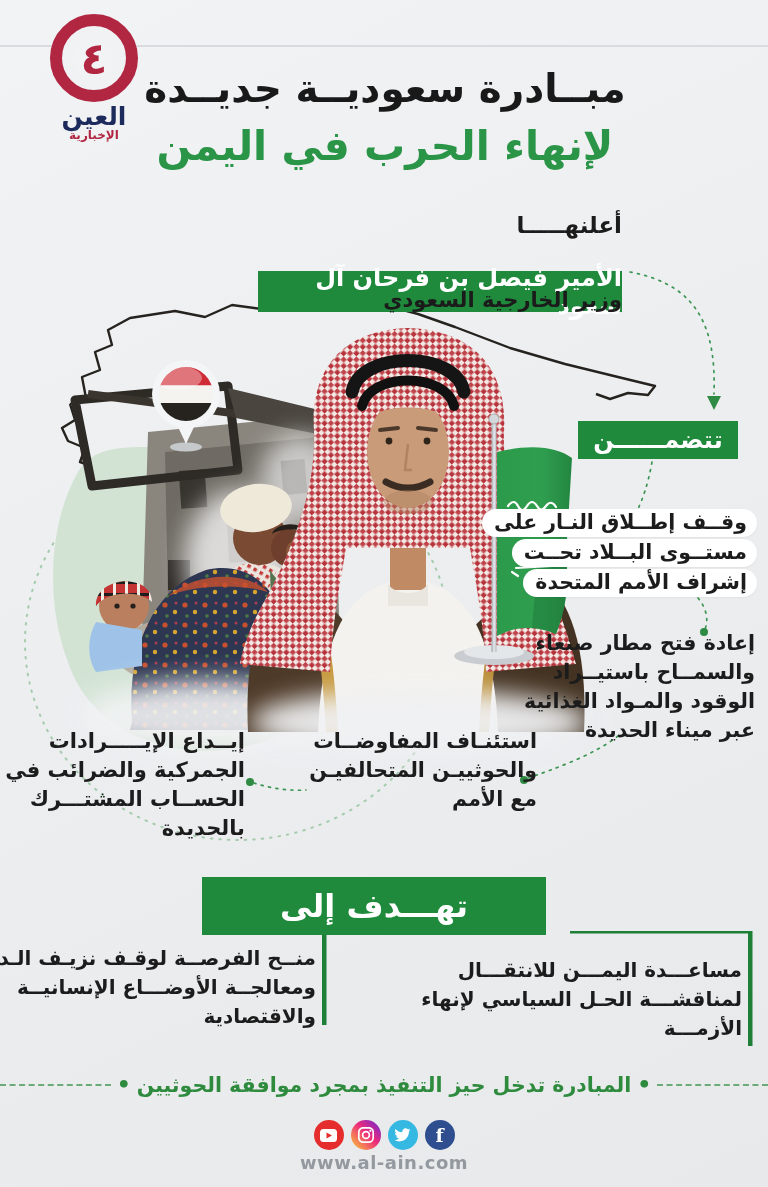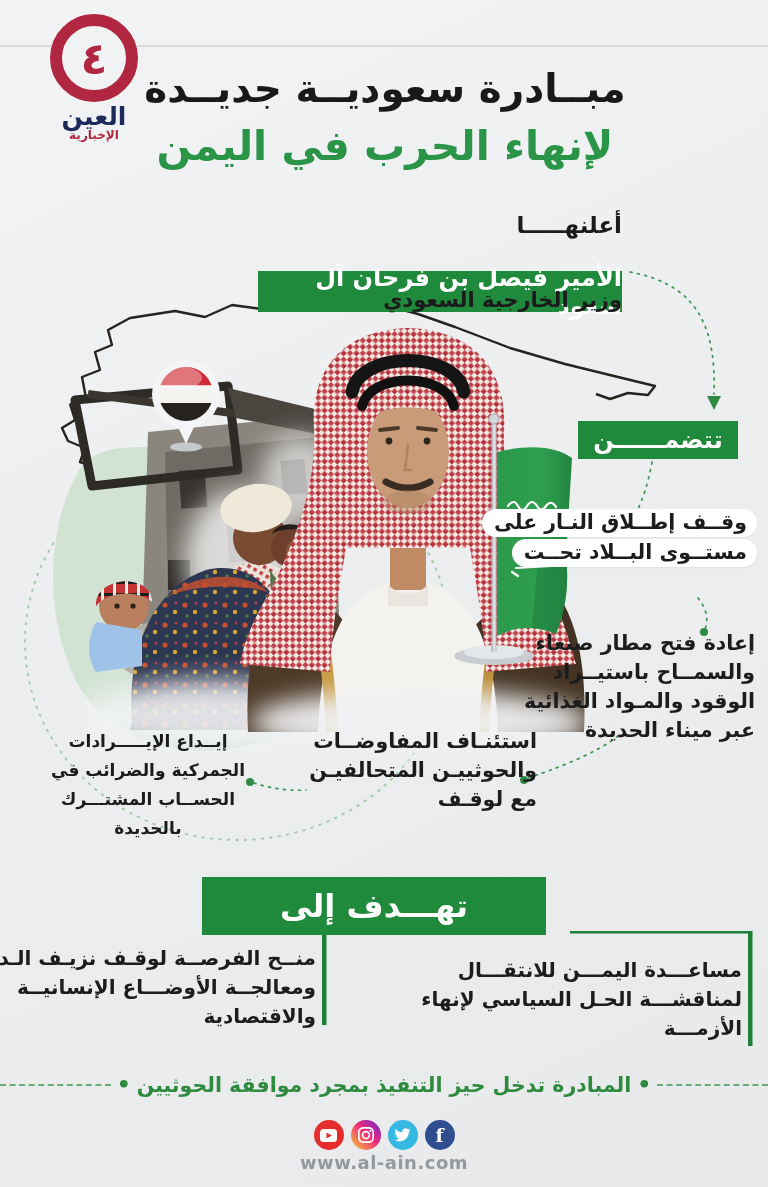--- a/index.html
+++ b/index.html
@@ -40,21 +40,21 @@
   .includes-label{left:578px;top:421px;width:160px;height:38px;background:#1f8a3c;color:#fff;
     display:flex;align-items:center;justify-content:center;font-size:24px;font-weight:bold;z-index:2;}
 
   
   .bullet{direction:rtl;text-align:right;font-weight:bold;color:#1c1c1c;z-index:2;}
   .b1{right:11px;top:509px;font-size:20.5px;}
   .b1 .pline{height:30px;}
   .pill{display:inline-block;background:#ffffff;border-radius:16px;padding:1px 10px 3px 12px;box-shadow:0 1px 2px rgba(0,0,0,0.05);}
   .b2{right:13px;top:629px;font-size:20.5px;line-height:29px;}
   .b3{right:231px;top:727px;font-size:20.5px;line-height:29px;}
-  .b4{right:523px;top:727px;font-size:17px;line-height:29px;white-space:nowrap;text-align:center;}
+  .b4{right:523px;top:727px;font-size:21px;line-height:29px;white-space:nowrap;}
 
   
   .goal-banner{left:202px;top:877px;width:344px;height:58px;background:#1f8a3c;color:#fff;
     display:flex;align-items:center;justify-content:center;font-size:32px;font-weight:bold;z-index:2;}
   .goal{direction:rtl;text-align:right;font-weight:bold;color:#1c1c1c;font-size:20px;line-height:29px;z-index:2;}
   .g1{right:26px;top:956px;}
   .g2{right:452px;top:944px;white-space:nowrap;}
 
   
   .footer-note{left:0;top:1072px;width:768px;display:flex;align-items:center;z-index:2;
@@ -264,33 +264,34 @@
 
   <div class="abs intro">أعلنهـــــا</div>
   <div class="abs name-band">الأمير فيصل بن فرحان آل سعود</div>
   <div class="abs role">وزير الخارجية السعودي</div>
 
   <div class="abs includes-label">تتضمــــــن</div>
 
   <div class="abs bullet b1">
     <div class="pline"><span class="pill">وقــف إطــلاق النـار على</span></div>
     <div class="pline"><span class="pill">مستــوى البــلاد تحــت</span></div>
+    <div class="pline"><span class="pill">إشراف الأمم المتحدة</span></div>
   </div>
 
   <div class="abs bullet b2">
     <div>إعادة فتح مطار صنعاء</div>
     <div>والسمــاح باستيــراد</div>
     <div>الوقود والمـواد الغذائية</div>
     <div>عبر ميناء الحديدة</div>
   </div>
 
   <div class="abs bullet b3">
     <div>استئنـاف المفاوضــات</div>
     <div>والحوثييـن المتحالفيـن</div>
-    <div>مع لوقـف</div>
+    <div>مع الأمم</div>
   </div>
 
   <div class="abs bullet b4">
     <div>إيــداع الإيـــــرادات</div>
     <div>الجمركية والضرائب في</div>
     <div>الحســاب المشتـــرك</div>
     <div>بالحديدة</div>
   </div>
 
   <div class="abs goal-banner">تهـــدف إلى</div>

